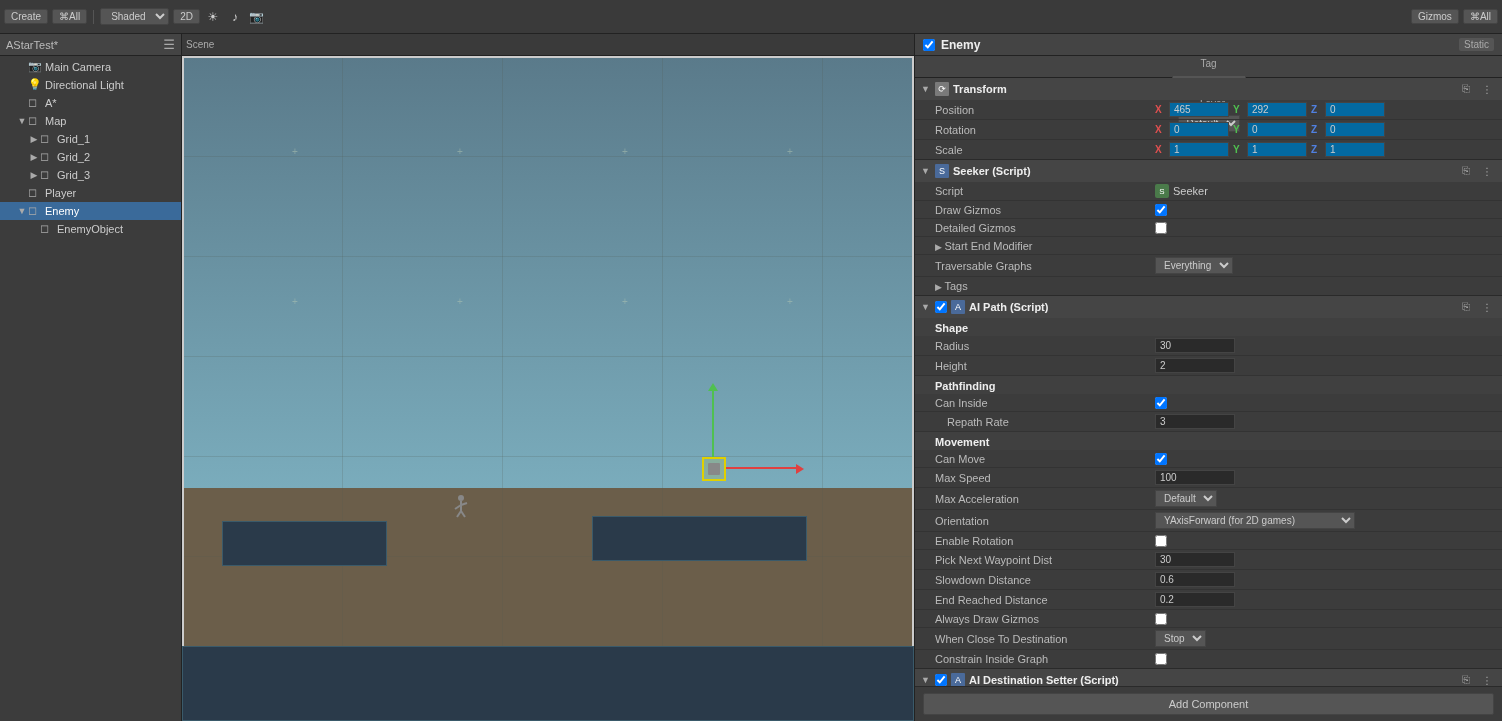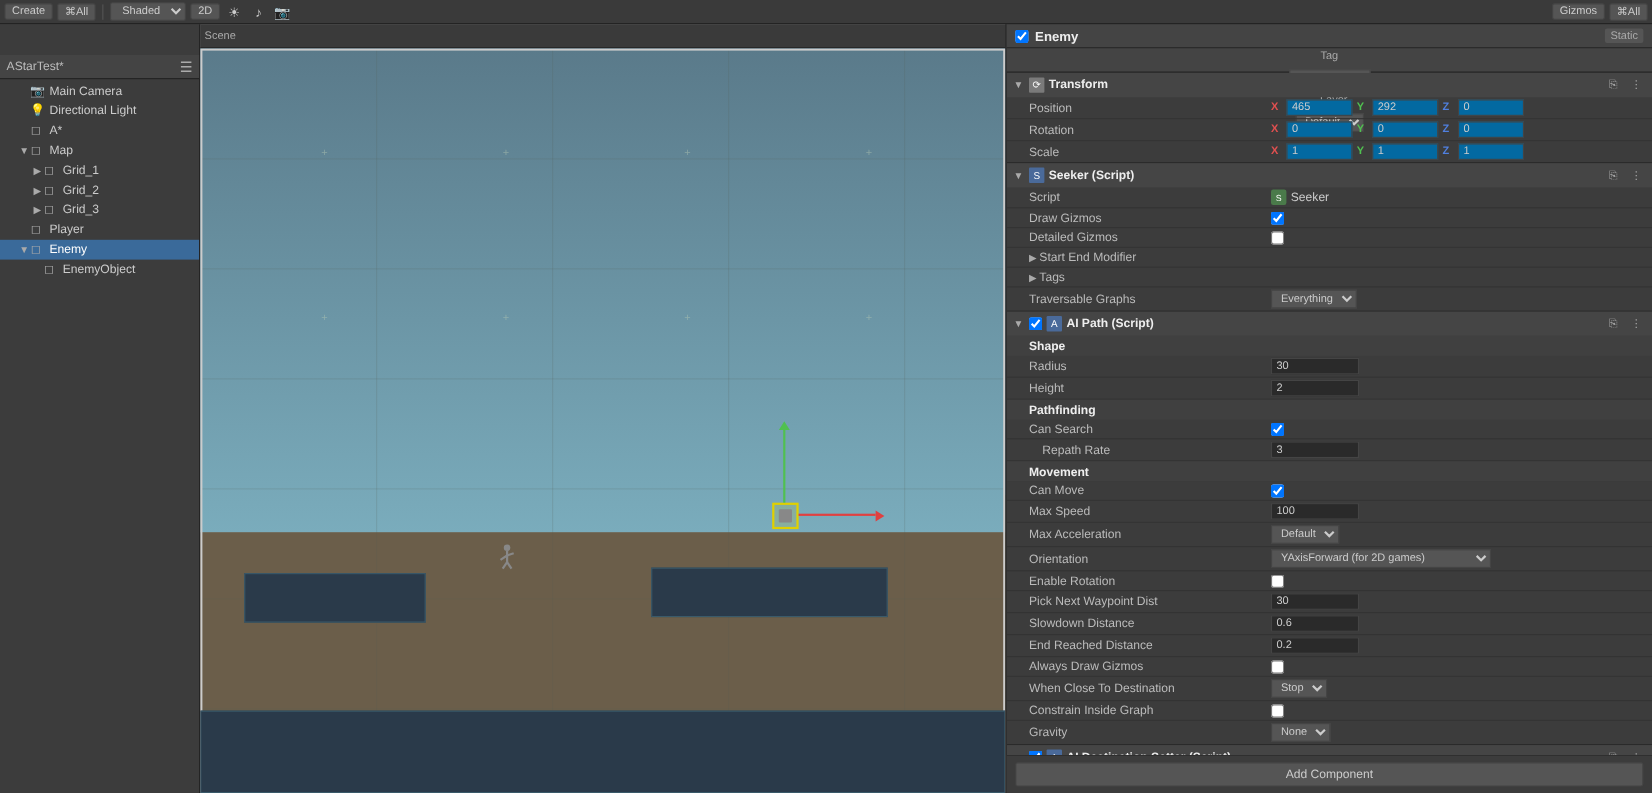--- a/index.html
+++ b/index.html
@@ -10,21 +10,21 @@
       color: #ccc;
       width: 1502px;
       height: 721px;
       overflow: hidden;
       display: flex;
       flex-direction: column;
     }
 
     
     .top-toolbar {
-      height: 22px;
+      height: 34px;
       background: #3a3a3a;
       border-bottom: 1px solid #222;
       display: flex;
       align-items: center;
       padding: 0 4px;
       gap: 4px;
       flex-shrink: 0;
     }
     .toolbar-btn {
       background: #555;
@@ -62,21 +62,20 @@
     .panel-header {
       background: #444;
       border-bottom: 1px solid #222;
       padding: 3px 6px;
       font-size: 11px;
       color: #bbb;
       display: flex;
       align-items: center;
       gap: 4px;
       height: 22px;
-      margin-top: 28px;
     }
     .panel-header-title { flex: 1; font-size: 11px; }
     .hierarchy-list { flex: 1; overflow-y: auto; padding: 2px 0; }
     .hier-item {
       padding: 1px 0;
       cursor: pointer;
       display: flex;
       align-items: center;
       height: 18px;
       padding-left: 4px;
@@ -589,31 +588,31 @@
         </div>
 
         <div class="comp-row">
           <span class="comp-row-label">
             <span style="color:#aaa; font-size:9px;">▶ </span>
             <span>Start End Modifier</span>
           </span>
         </div>
 
         <div class="comp-row">
+          <span class="comp-row-label">Traversable Graphs</span>
+          <select class="dropdown-field">
+            <option>Everything</option>
+          </select>
+        </div>
+
+        <div class="comp-row">
           <span class="comp-row-label">
             <span style="color:#aaa; font-size:9px;">▶ </span>
             <span>Tags</span>
           </span>
-        </div>
-
-        <div class="comp-row">
-          <span class="comp-row-label">Traversable Graphs</span>
-          <select class="dropdown-field">
-            <option>Everything</option>
-          </select>
         </div>
       </div>
 
       <div class="component">
         <div class="component-header">
           <span class="comp-arrow">▼</span>
           <input type="checkbox" checked="" class="comp-checkbox" style="">
           <span class="comp-icon blue">A</span>
           <span class="comp-title">AI Path (Script)</span>
           <span class="comp-btn">⎘</span>
@@ -625,21 +624,21 @@
           <span class="comp-row-label">Radius</span>
           <input class="field-input" type="text" value="30" style="width: 80px;">
         </div>
         <div class="comp-row">
           <span class="comp-row-label">Height</span>
           <input class="field-input" type="text" value="2" style="width: 80px;">
         </div>
 
         <div class="section-header">Pathfinding</div>
         <div class="comp-row">
-          <span class="comp-row-label">Can Search</span>
+          <span class="comp-row-label">Can Inside</span>
           <input type="checkbox" checked="" class="checkbox-field" style="">
         </div>
         <div class="comp-row">
           <span class="comp-row-label indent">Repath Rate</span>
           <input class="field-input" type="text" value="3" style="width: 80px;">
         </div>
 
         <div class="section-header">Movement</div>
         <div class="comp-row">
           <span class="comp-row-label">Can Move</span>
@@ -683,26 +682,20 @@
         </div>
         <div class="comp-row">
           <span class="comp-row-label">When Close To Destination</span>
           <select class="dropdown-field">
             <option>Stop</option>
           </select>
         </div>
         <div class="comp-row">
           <span class="comp-row-label">Constrain Inside Graph</span>
           <input type="checkbox" class="checkbox-field" style="">
-        </div>
-        <div class="comp-row">
-          <span class="comp-row-label">Gravity</span>
-          <select class="dropdown-field">
-            <option>None</option>
-          </select>
         </div>
       </div>
 
       <div class="component">
         <div class="component-header">
           <span class="comp-arrow">▼</span>
           <input type="checkbox" checked="" class="comp-checkbox" style="">
           <span class="comp-icon blue">A</span>
           <span class="comp-title">AI Destination Setter (Script)</span>
           <span class="comp-btn">⎘</span>

